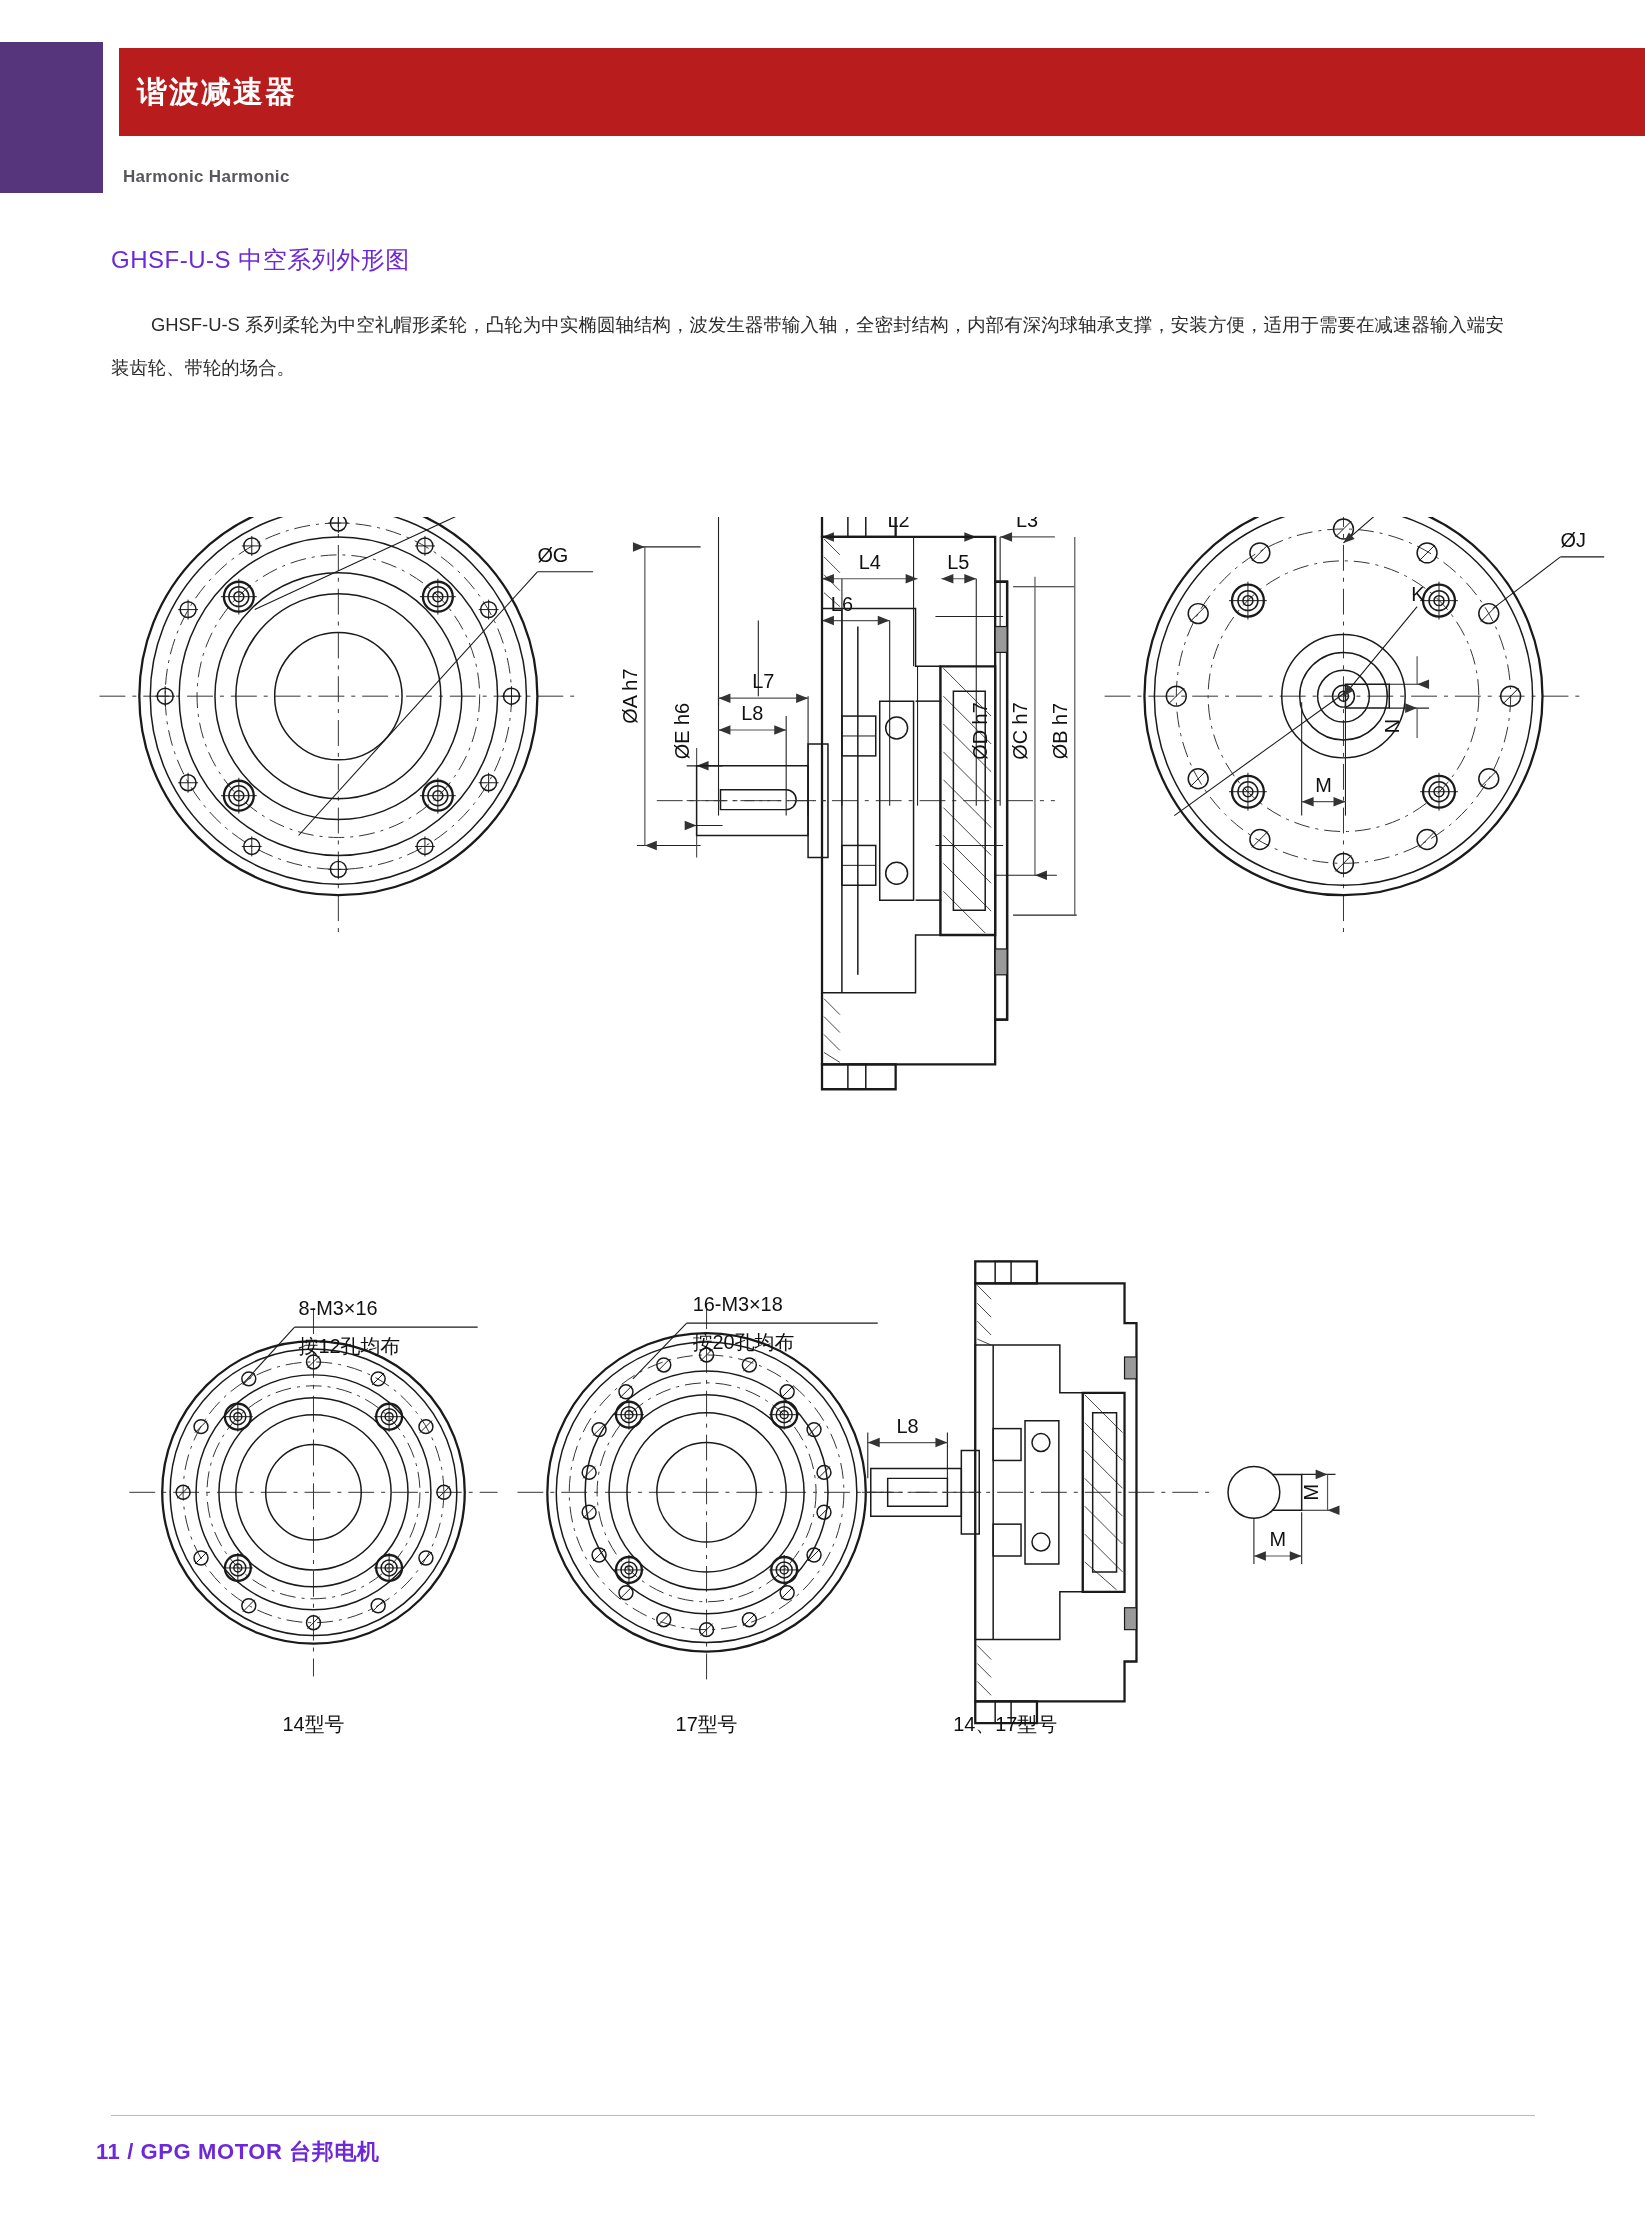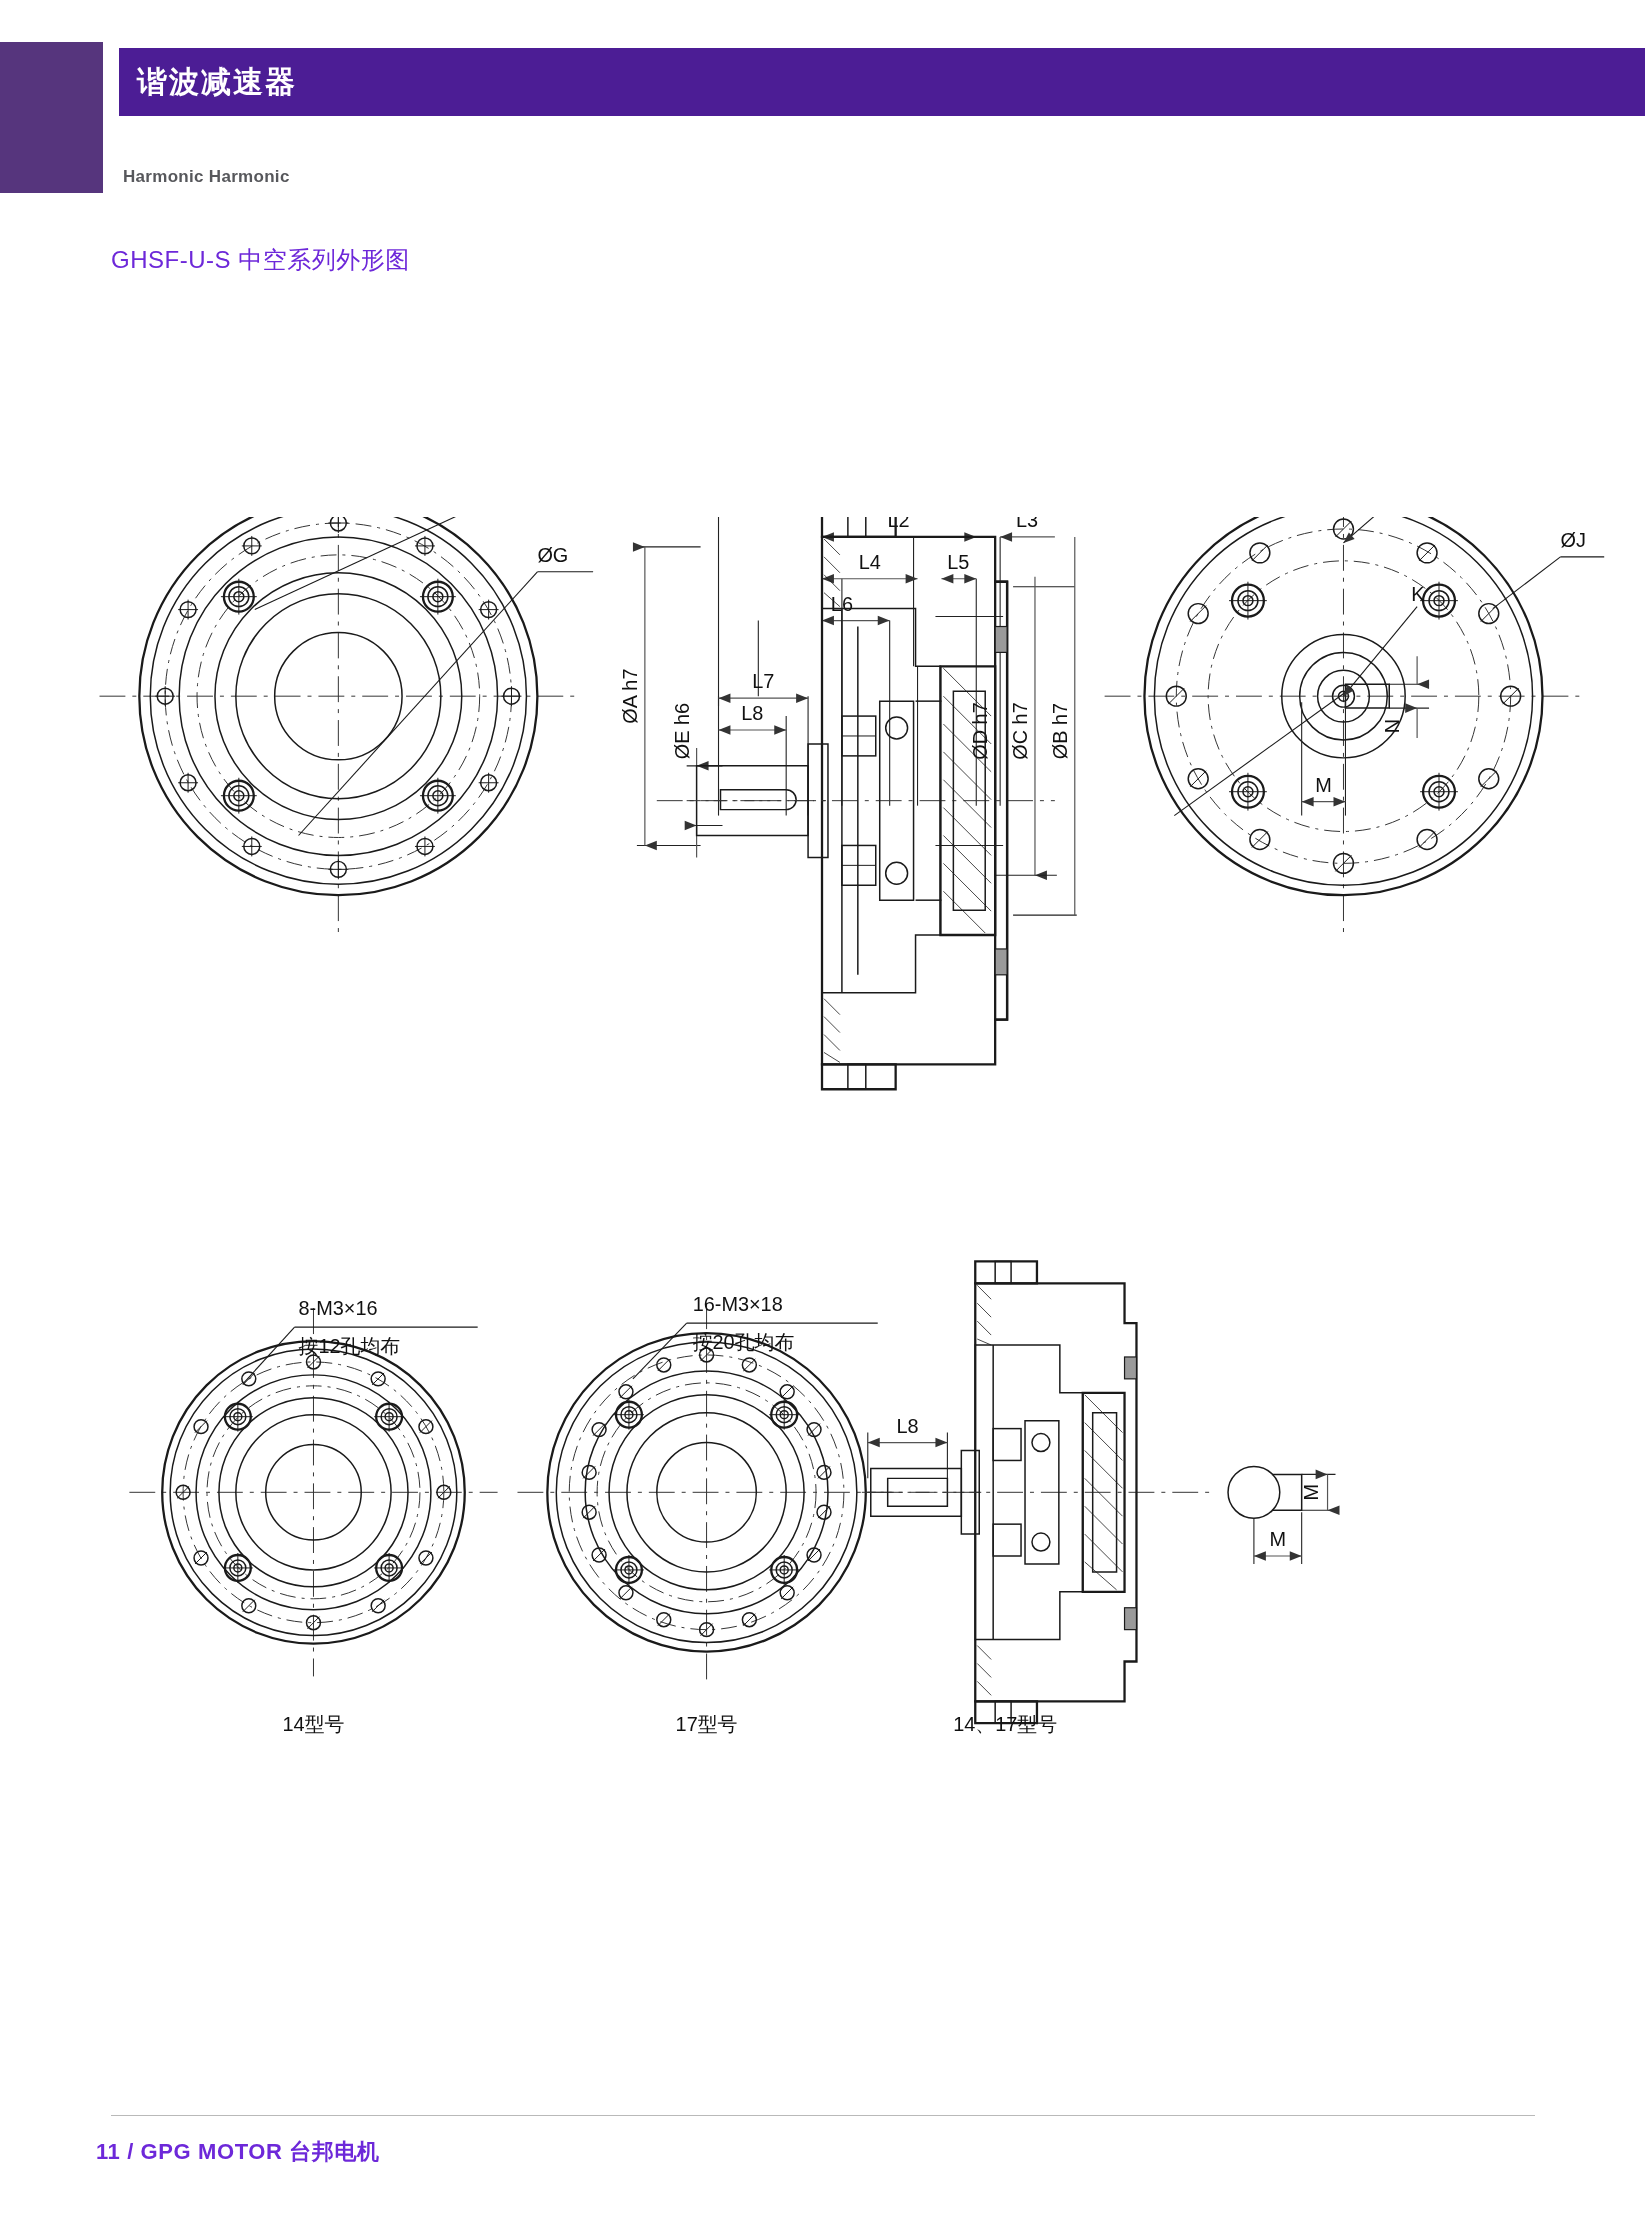--- a/index.html
+++ b/index.html
@@ -9,22 +9,22 @@
     color:#1a1a1a;position:relative;overflow:hidden;
   }
   .page{position:absolute;inset:0;}
 
   
   .hdr-block{
     position:absolute;left:0;top:42px;width:103px;height:151px;
     background:#56357d;
   }
   .hdr-bar{
-    position:absolute;left:119px;top:48px;right:0;height:68px;
-    background:#4c1d95;display:flex;align-items:center;
+    position:absolute;left:119px;top:48px;right:0;height:88px;
+    background:#b91c1c;display:flex;align-items:center;
   }
   .hdr-title{
     color:#ffffff;font-size:30px;font-weight:bold;letter-spacing:2px;
     margin-left:18px;
   }
   .hdr-sub{
     position:absolute;left:123px;top:167px;
     font-size:17px;font-weight:bold;color:#57585c;letter-spacing:0.3px;
   }
 
@@ -68,20 +68,21 @@
 
 <div class="page">
 
   <div class="hdr-block"></div>
   <div class="hdr-bar">
     <span class="hdr-title">谐波减速器</span>
   </div>
   <div class="hdr-sub">Harmonic Harmonic</div>
 
   <div class="sec-title">GHSF-U-S 中空系列外形图</div>
+  <div class="body-p"><span class="ind"></span><span>GHSF-U-S 系列柔轮为中空礼帽形柔轮，凸轮为中实椭圆轴结构，波发生器带输入轴，全密封结构，内部有深沟球轴承支撑，安装方便，适用于需要在减速器输入端安装齿轮、带轮的场合。</span></div>
 
   <div class="draw">
   <svg width="1646" height="1254" viewBox="0 0 1654 1260">
 
     <g>
 
       <line class="ctr" x1="100" y1="180" x2="580" y2="180"></line>
       <line class="ctr" x1="340" y1="-60" x2="340" y2="420"></line>
 
       <circle class="ln-th" cx="340" cy="180" r="200"></circle>

